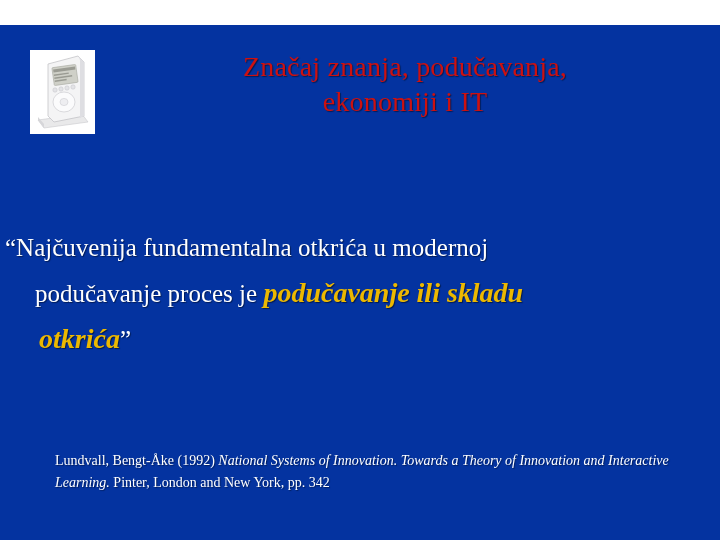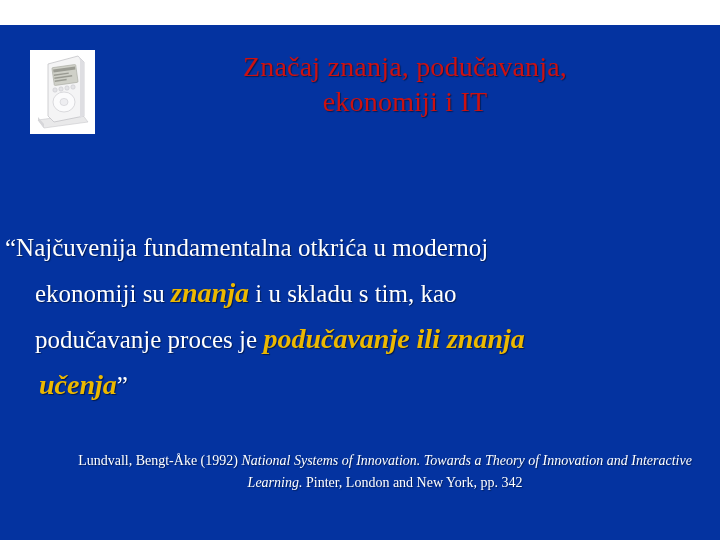--- a/index.html
+++ b/index.html
@@ -75,21 +75,21 @@
 
   
   #citation {
     position: absolute;
     left: 55px;
     top: 425px;
     width: 660px;
     color: #ffffff;
     font-size: 14px;
     line-height: 22px;
-    text-align: center;
+    text-align: left;
     font-family: "Liberation Serif", "DejaVu Serif", serif;
     text-shadow: 1px 1px 1px rgba(0,0,0,0.4);
   }
   #citation .cit-em { font-style: italic; }
 </style>
 </head>
 <body>
 
 <div id="slide">
 
@@ -123,22 +123,21 @@
     </svg>
   </div>
 
   <div id="title">
     <span class="t-line">Značaj znanja, podučavanja,</span>
     <span class="t-line">ekonomiji i IT</span>
   </div>
 
   <div id="quote">
     <span class="q-line"><span>“</span><span>Najčuvenija fundamentalna otkrića u modernoj</span></span>
-    <span class="q-line indent-1"><span>ekonomiji su </span><span class="hl-big">znanja</span><span> i u skladu s tim, kao</span></span>
-    <span class="q-line indent-2"><span>podučavanje proces je </span><span class="hl-big">podučavanje ili znanja</span></span>
-    <span class="q-line indent-3"><span class="hl-big">učenja</span><span>”</span></span>
+    <span class="q-line indent-2"><span>podučavanje proces je </span><span class="hl-big">podučavanje ili skladu</span></span>
+    <span class="q-line indent-3"><span class="hl-big">otkrića</span><span>”</span></span>
   </div>
 
   <div id="citation">
     <span>Lundvall, Bengt-Åke (1992) </span><span class="cit-em">National Systems of Innovation. Towards a Theory of Innovation and Interactive Learning.</span><span> Pinter, London and New York, pp. 342</span>
   </div>
 
 </div>
 
 </body></html>

